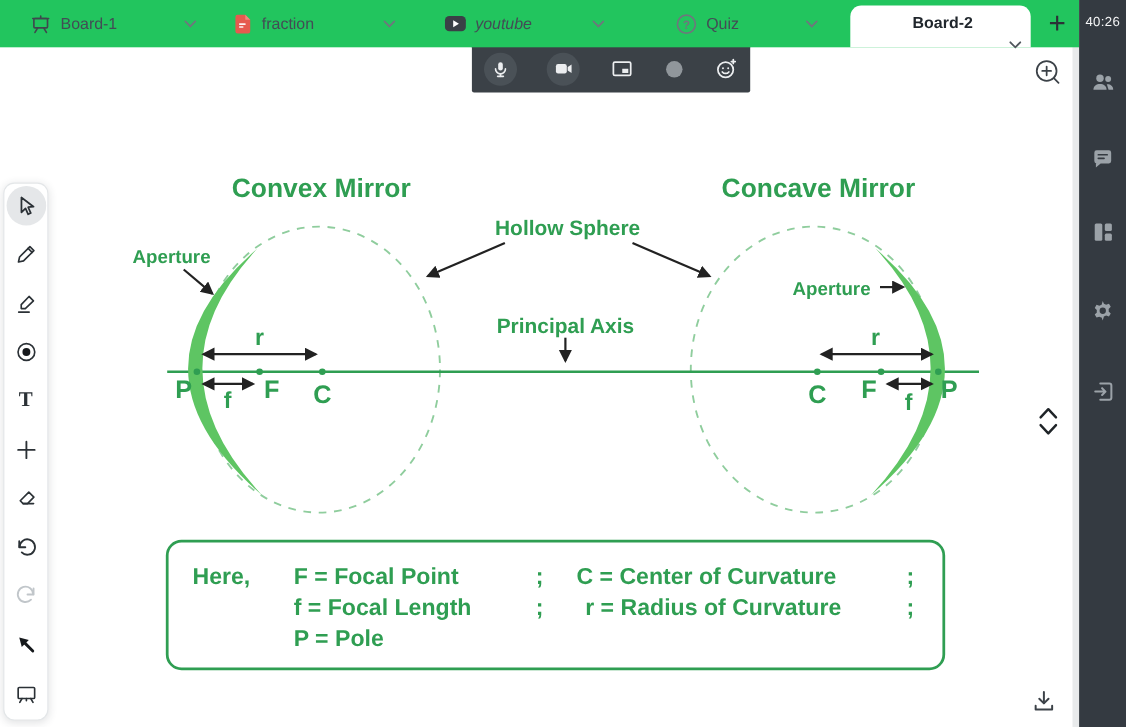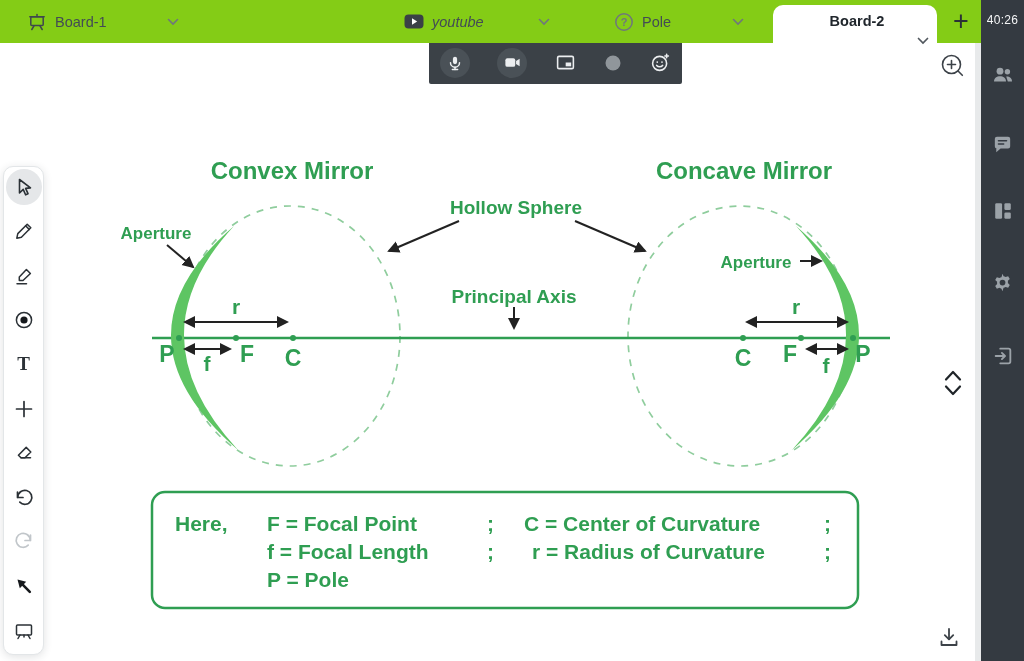--- a/index.html
+++ b/index.html
@@ -1,21 +1,21 @@
 <!DOCTYPE html>
 <html><head>
 <meta charset="utf-8">
 <style>
   * { margin:0; padding:0; box-sizing:border-box; }
   html,body { width:1024px; height:661px; overflow:hidden; background:#fff;
               font-family:"Liberation Sans", sans-serif; }
   #stage { position:relative; width:1024px; height:661px; background:#fff; }
 
   
-  .tabbar { position:absolute; left:0; top:0; width:981px; height:43px; background:#84cc16; z-index:10; }
+  .tabbar { position:absolute; left:0; top:0; width:981px; height:43px; background:#22c55e; z-index:10; }
   .tab { position:absolute; top:0; height:43px; display:flex; align-items:center; gap:8px; padding:0 8px 0 12px; cursor:pointer; }
   .tab .lbl { font-size:14.5px; color:#434c55; font-weight:500; white-space:nowrap; }
   .tab .chev { margin-left:auto; display:flex; }
   .tab.active { background:#ffffff; border-radius:10px 10px 0 0; top:5px; height:38px; }
   .tab.active .lbl { color:#20262c; font-weight:700; }
   .addtab { position:absolute; left:944px; top:0; width:34px; height:43px; display:flex; align-items:center; justify-content:center;
             font-size:27px; font-weight:300; color:#2b3136; cursor:pointer; line-height:1; }
 
   
   .scrollstrip { position:absolute; left:975px; top:0; width:6px; height:661px; background:#e8eaeb; z-index:8; }
@@ -130,40 +130,54 @@
           <path d="M13 13.8 l2.2 3.7"></path>
       </svg>
       <span class="lbl">Board-1</span>
       <span class="chev">
         <svg width="12" height="8" viewBox="0 0 12 8" fill="none" stroke="#6f767d" stroke-width="1.6" stroke-linecap="round">
             <polyline points="1.5,1.5 6,6 10.5,1.5"></polyline>
           </svg>
       </span>
     </div>
 
+    <div class="tab" style="left:200px; width:168px;">
+      <svg width="18" height="20" viewBox="0 0 18 20">
+        <path d="M4 1.5 h7 l4.5 4.5 v10.5 a2 2 0 0 1 -2 2 h-9.5 a2 2 0 0 1 -2 -2 v-13 a2 2 0 0 1 2 -2 Z" fill="#e65a4f"></path>
+        <path d="M11 1.5 l4.5 4.5 h-4.5 Z" fill="#f2887f"></path>
+        <rect x="5.2" y="9.2" width="6.2" height="1.5" rx=".7" fill="#fff" opacity=".92"></rect>
+        <rect x="5.2" y="11.8" width="4.2" height="1.5" rx=".7" fill="#fff" opacity=".92"></rect>
+      </svg>
+      <span class="lbl">fraction</span>
+      <span class="chev">
+        <svg width="12" height="8" viewBox="0 0 12 8" fill="none" stroke="#6f767d" stroke-width="1.6" stroke-linecap="round">
+            <polyline points="1.5,1.5 6,6 10.5,1.5"></polyline>
+          </svg>
+      </span>
+    </div>
 
     <div class="tab" style="left:392px; width:166px;font-style:italic;">
       <svg width="20" height="15" viewBox="0 0 20 15">
         <rect x="0.5" y="0.5" width="19" height="14" rx="4" fill="#3a4046"></rect>
         <polygon points="8,4.3 8,10.7 13.2,7.5" fill="#fff"></polygon>
       </svg>
       <span class="lbl">youtube</span>
       <span class="chev">
         <svg width="12" height="8" viewBox="0 0 12 8" fill="none" stroke="#6f767d" stroke-width="1.6" stroke-linecap="round">
             <polyline points="1.5,1.5 6,6 10.5,1.5"></polyline>
           </svg>
       </span>
     </div>
 
     <div class="tab" style="left:602px; width:150px;">
       <svg width="20" height="20" viewBox="0 0 20 20">
         <circle cx="10" cy="10" r="8.2" fill="none" stroke="#6f767d" stroke-width="1.5"></circle>
         <text x="10" y="14" font-size="11" font-weight="700" fill="#6f767d" text-anchor="middle" font-family="Liberation Sans, sans-serif">?</text>
       </svg>
-      <span class="lbl">Pole</span>
+      <span class="lbl">Quiz</span>
       <span class="chev">
         <svg width="12" height="8" viewBox="0 0 12 8" fill="none" stroke="#6f767d" stroke-width="1.6" stroke-linecap="round">
             <polyline points="1.5,1.5 6,6 10.5,1.5"></polyline>
           </svg>
       </span>
     </div>
 
     <div class="tab active" style="left:773px; width:164px;flex-direction:column;">
       <svg width="20" height="20" viewBox="0 0 20 20" fill="none" stroke="#23292e" stroke-width="1.6" stroke-linecap="round">
         <path d="M10 2.5 v2"></path>

